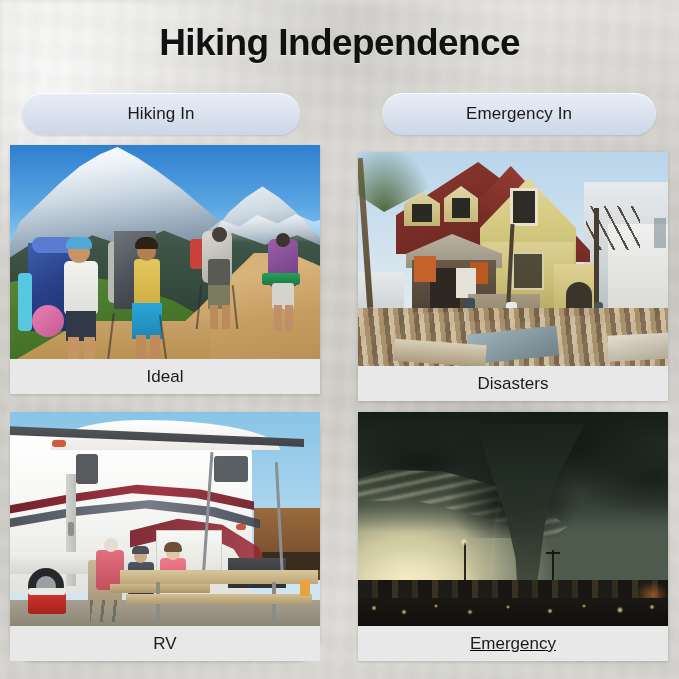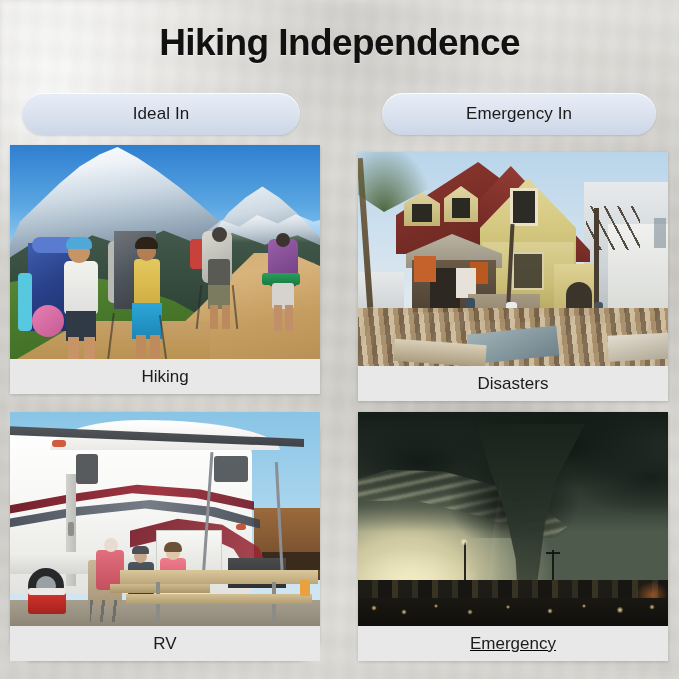--- a/index.html
+++ b/index.html
@@ -483,21 +483,21 @@
 
 <div id="infographic">
 
   <div class="bg-base"></div>
   <div class="bg-streaks"></div>
   <div class="bg-wash"></div>
 
   <div class="title">Hiking Independence</div>
 
   <div class="pill pill-left">
-    <span>Ideal In</span>
+    <span>Hiking In</span>
   </div>
   <div class="pill pill-right">
     <span>Emergency In</span>
   </div>
 
   <div class="card card-tl">
     <div class="photo">
       <div class="layer hk-sky"></div>
       <div class="layer hk-peak"></div>
       <div class="layer hk-peak2"></div>
@@ -542,21 +542,21 @@
       <div class="hiker hD-leg1"></div>
       <div class="hiker hD-leg2"></div>
       <div class="hiker hD-head"></div>
 
       <div class="pole" style="left:100px; top:168px; height:46px; transform:rotate(7deg);"></div>
       <div class="pole" style="left:152px; top:170px; height:44px; transform:rotate(-8deg);"></div>
       <div class="pole" style="left:188px; top:140px; height:44px; transform:rotate(6deg);"></div>
       <div class="pole" style="left:224px; top:140px; height:44px; transform:rotate(-6deg);"></div>
     </div>
     <div class="caption">
-      <span>Hiking</span>
+      <span>Ideal</span>
     </div>
   </div>
 
   <div class="card card-tr">
     <div class="photo">
       <div class="layer ds-sky"></div>
       <div class="layer ds-bldg-r"></div>
       <div class="layer ds-bldg-r2"></div>
       <div class="layer ds-bldg-win"></div>
       <div class="layer ds-bldg-l"></div>

